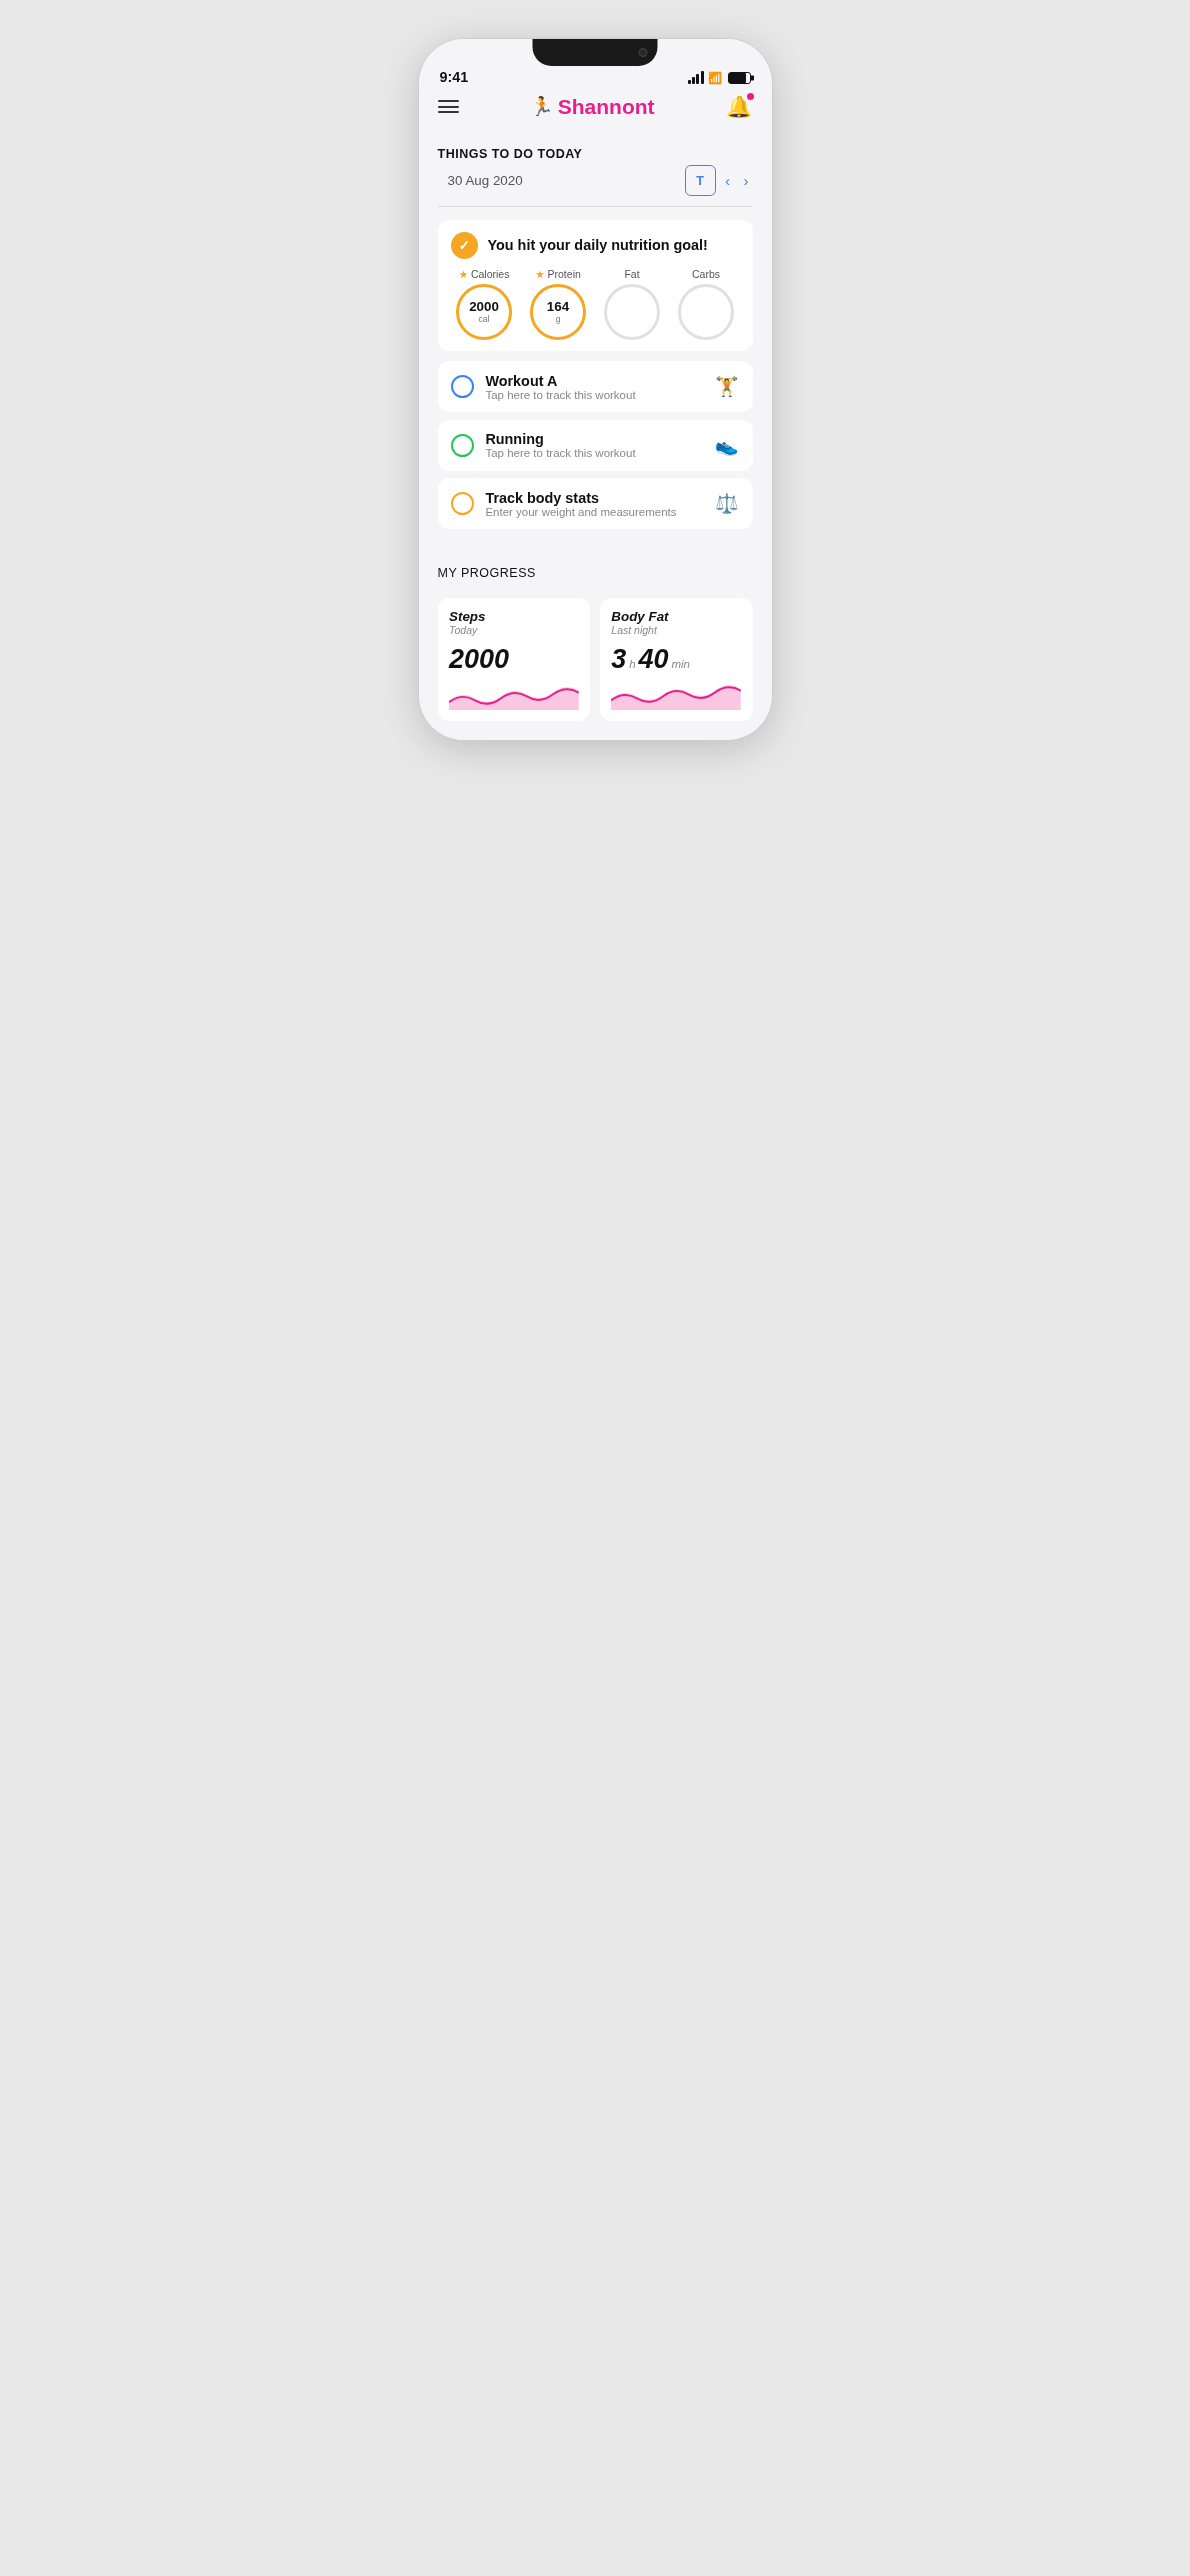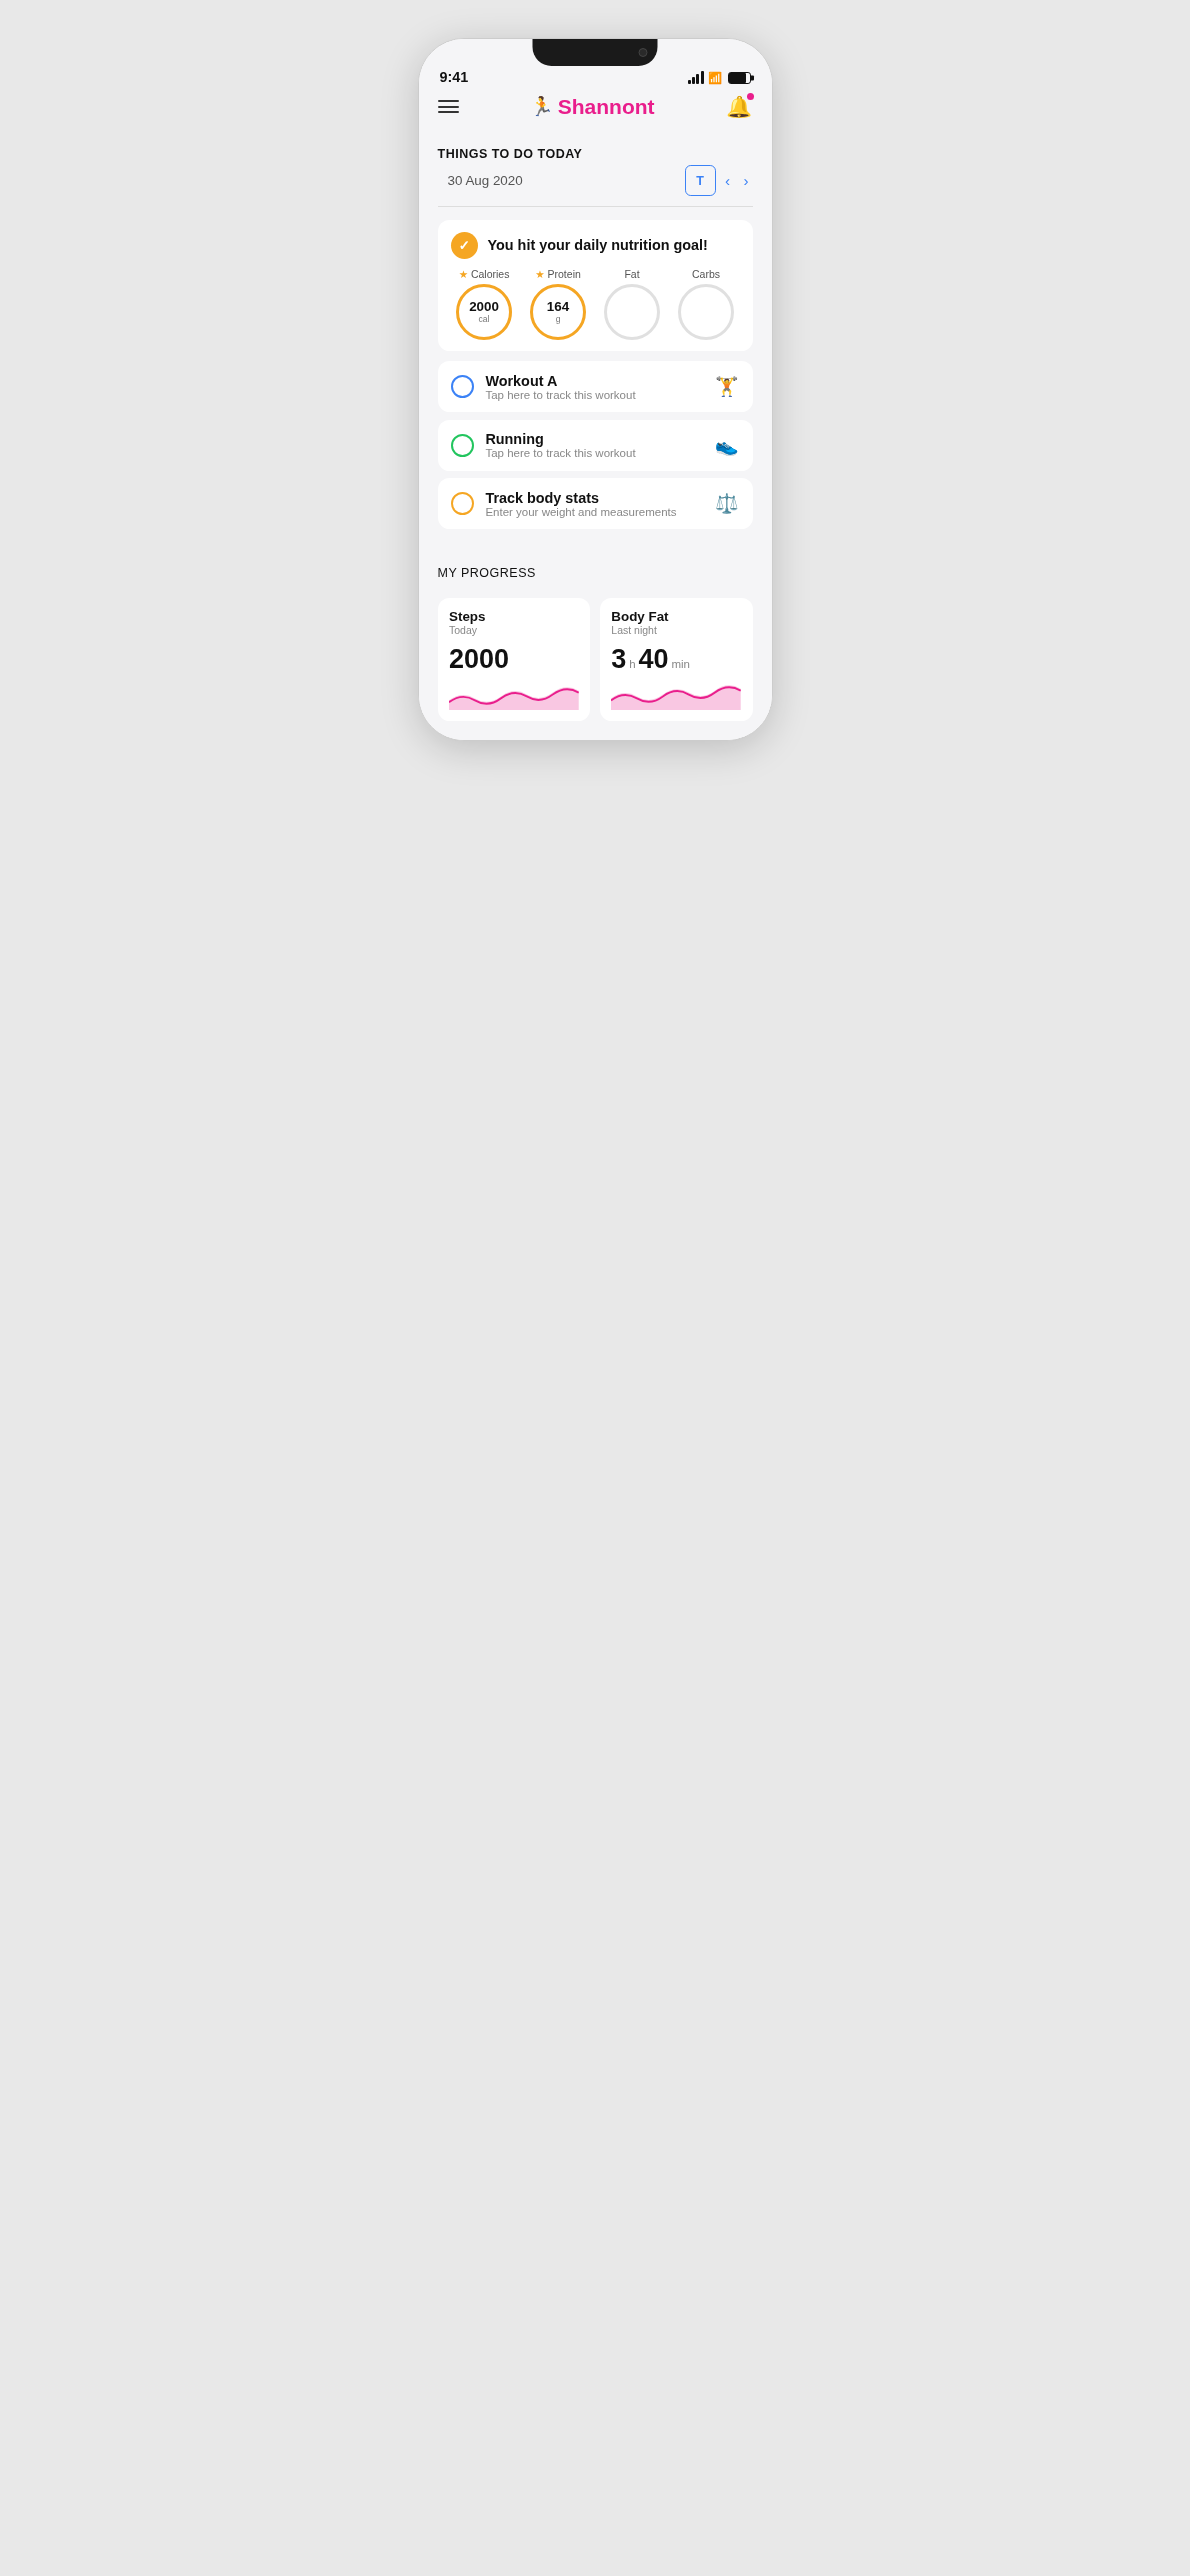--- a/index.html
+++ b/index.html
@@ -408,20 +408,21 @@
       font-size: 12.5px;
       font-weight: 400;
       color: #111;
       letter-spacing: 0.5px;
       margin-bottom: 18px;
     }
 
     .progress-cards {
       display: flex;
       gap: 9.6px;
+      font-style: italic;
     }
 
     .progress-card {
       flex: 1;
       background: #fff;
       border-radius: 11.5px;
       padding: 11.5px;
       overflow: hidden;
     }
 

